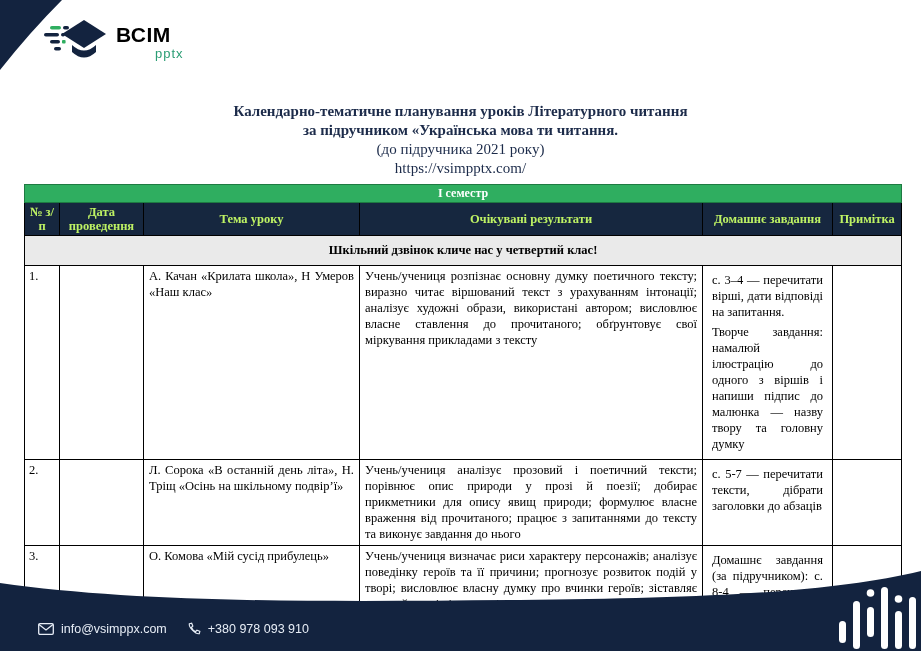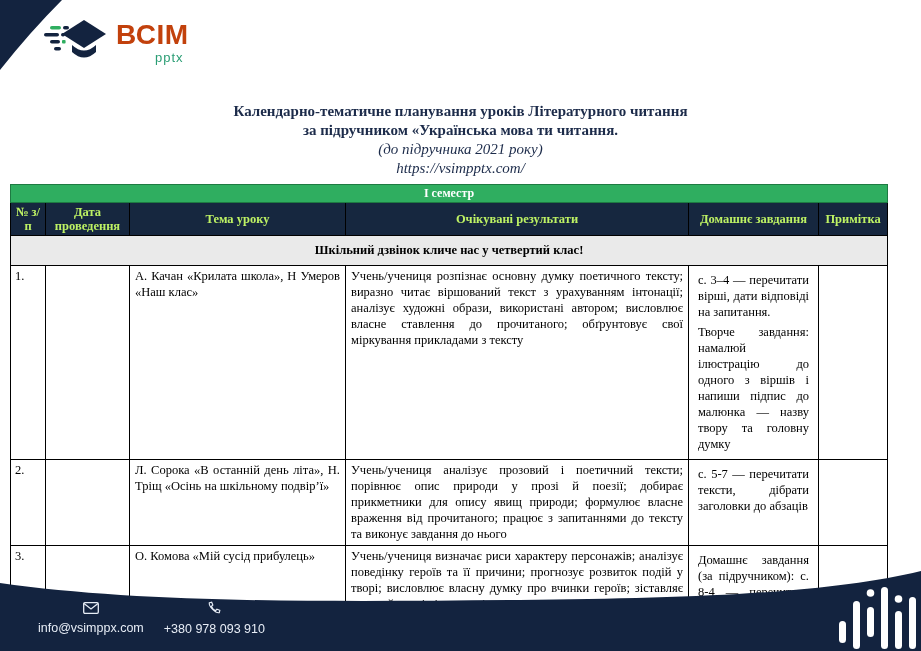--- a/index.html
+++ b/index.html
@@ -11,35 +11,35 @@
     overflow:hidden;
   }
   .page { position:absolute; inset:0; width:921px; height:651px; background:#fff; }
 
   
   .corner-tl { position:absolute; left:0; top:0; width:110px; height:80px; }
 
   
   .logo { position:absolute; left:42px; top:18px; display:flex; align-items:center; gap:8px; }
   .logo-text { font-family:"Liberation Sans", sans-serif; line-height:1; }
-  .logo-brand { font-size:28px; font-weight:700; letter-spacing:0.5px; color:#c2410c; }
+  .logo-brand { font-size:21px; font-weight:700; letter-spacing:0.5px; color:#000000; }
   .logo-sub { font-size:13px; color:#2a9d74; margin-top:2px; letter-spacing:1px;padding-left:39px; }
 
   
   .title-block {
     position:absolute; left:0; top:60px; width:921px;
     text-align:center; color:#1c2b4a;
     font-size:15px; line-height:19px;margin-top:42px;
   }
   .title-line { font-weight:700; }
-  .title-italic { font-style:italic; font-weight:400; }
+  .title-italic { font-weight:400; }
 
   
   table.plan {
-    position:absolute; left:10px; top:184px; width:877px;
+    position:absolute; left:24px; top:184px; width:877px;
     border-collapse:collapse; table-layout:fixed;
     font-size:12.5px; color:#000;
   }
   table.plan td, table.plan th { border:1px solid #000; vertical-align:top; }
   tr.semester-row td {
     background:#2fae60; color:#ffffff; font-weight:700;
     text-align:center; font-size:12px; height:16px; padding:1px 0;
     border:1px solid #1e7a42; vertical-align:middle;
   }
   tr.head-row th {
@@ -59,21 +59,21 @@
   tr.row-2 td { height:75px; }
   tr.row-3 td { height:92px; }
 
   
   .footer-band { position:absolute; left:0; bottom:0; width:921px; height:106px; pointer-events:none; }
   .footer-content {
     position:absolute; left:38px; bottom:15px;
     display:flex; align-items:center; gap:20px;
     font-family:"Liberation Sans", sans-serif; font-size:12.5px; color:#e7edf6;
   }
-  .contact { display:flex; align-items:center; gap:7px;flex-direction:column; }
+  .contact { display:flex; align-items:center; gap:7px; }
   .bars-icon { position:absolute; right:2px; bottom:0; }
 </style>
 </head>
 <body>
 
 <div class="page">
 
   <svg class="corner-tl" viewBox="0 0 110 80">
     <path d="M0,0 L62,0 Q30,32 0,70 Z" fill="#13233f"></path>
   </svg>

